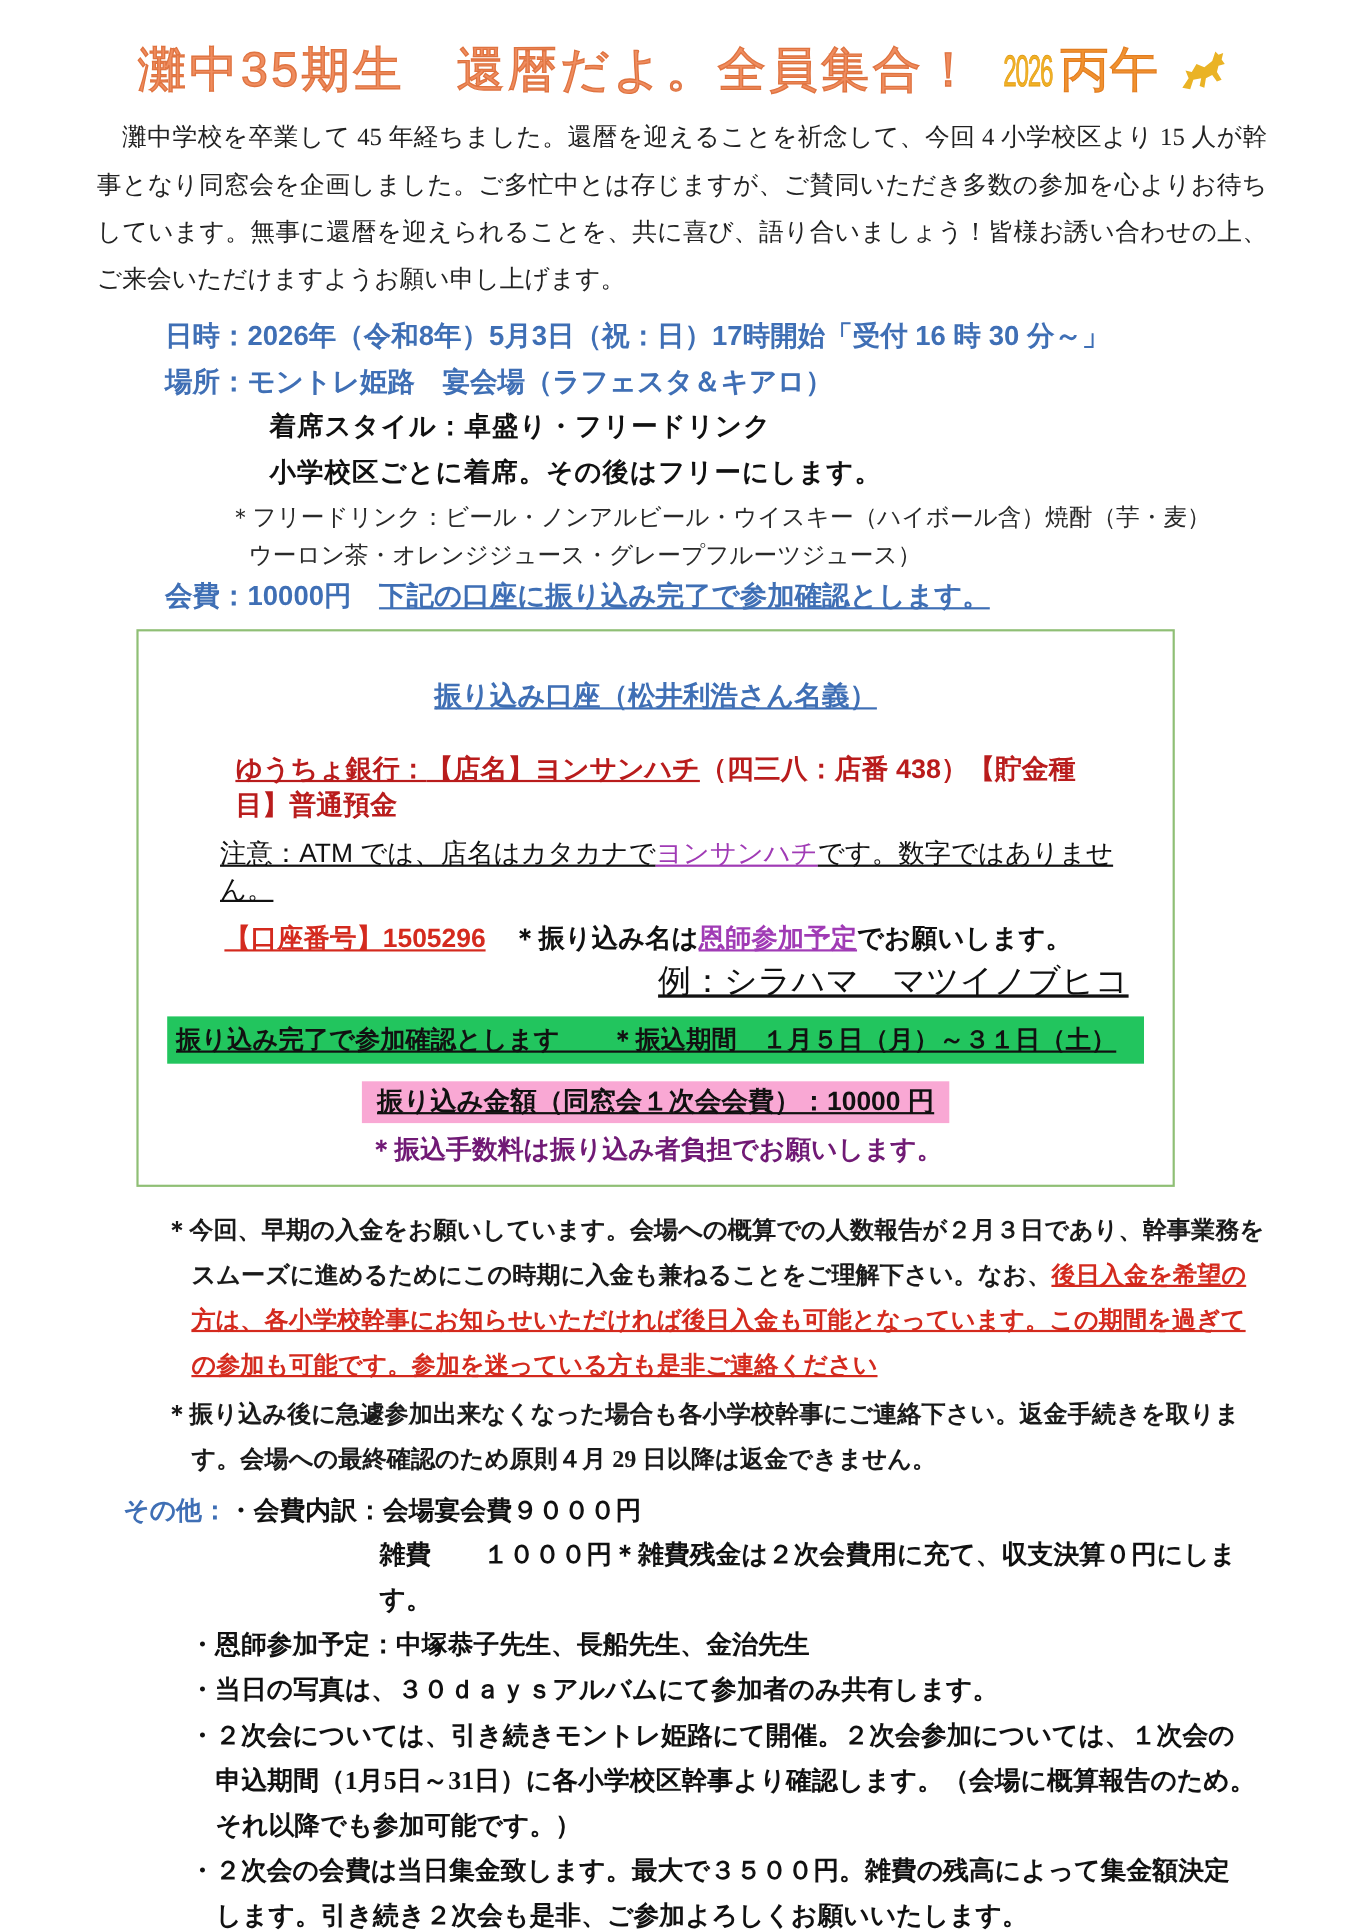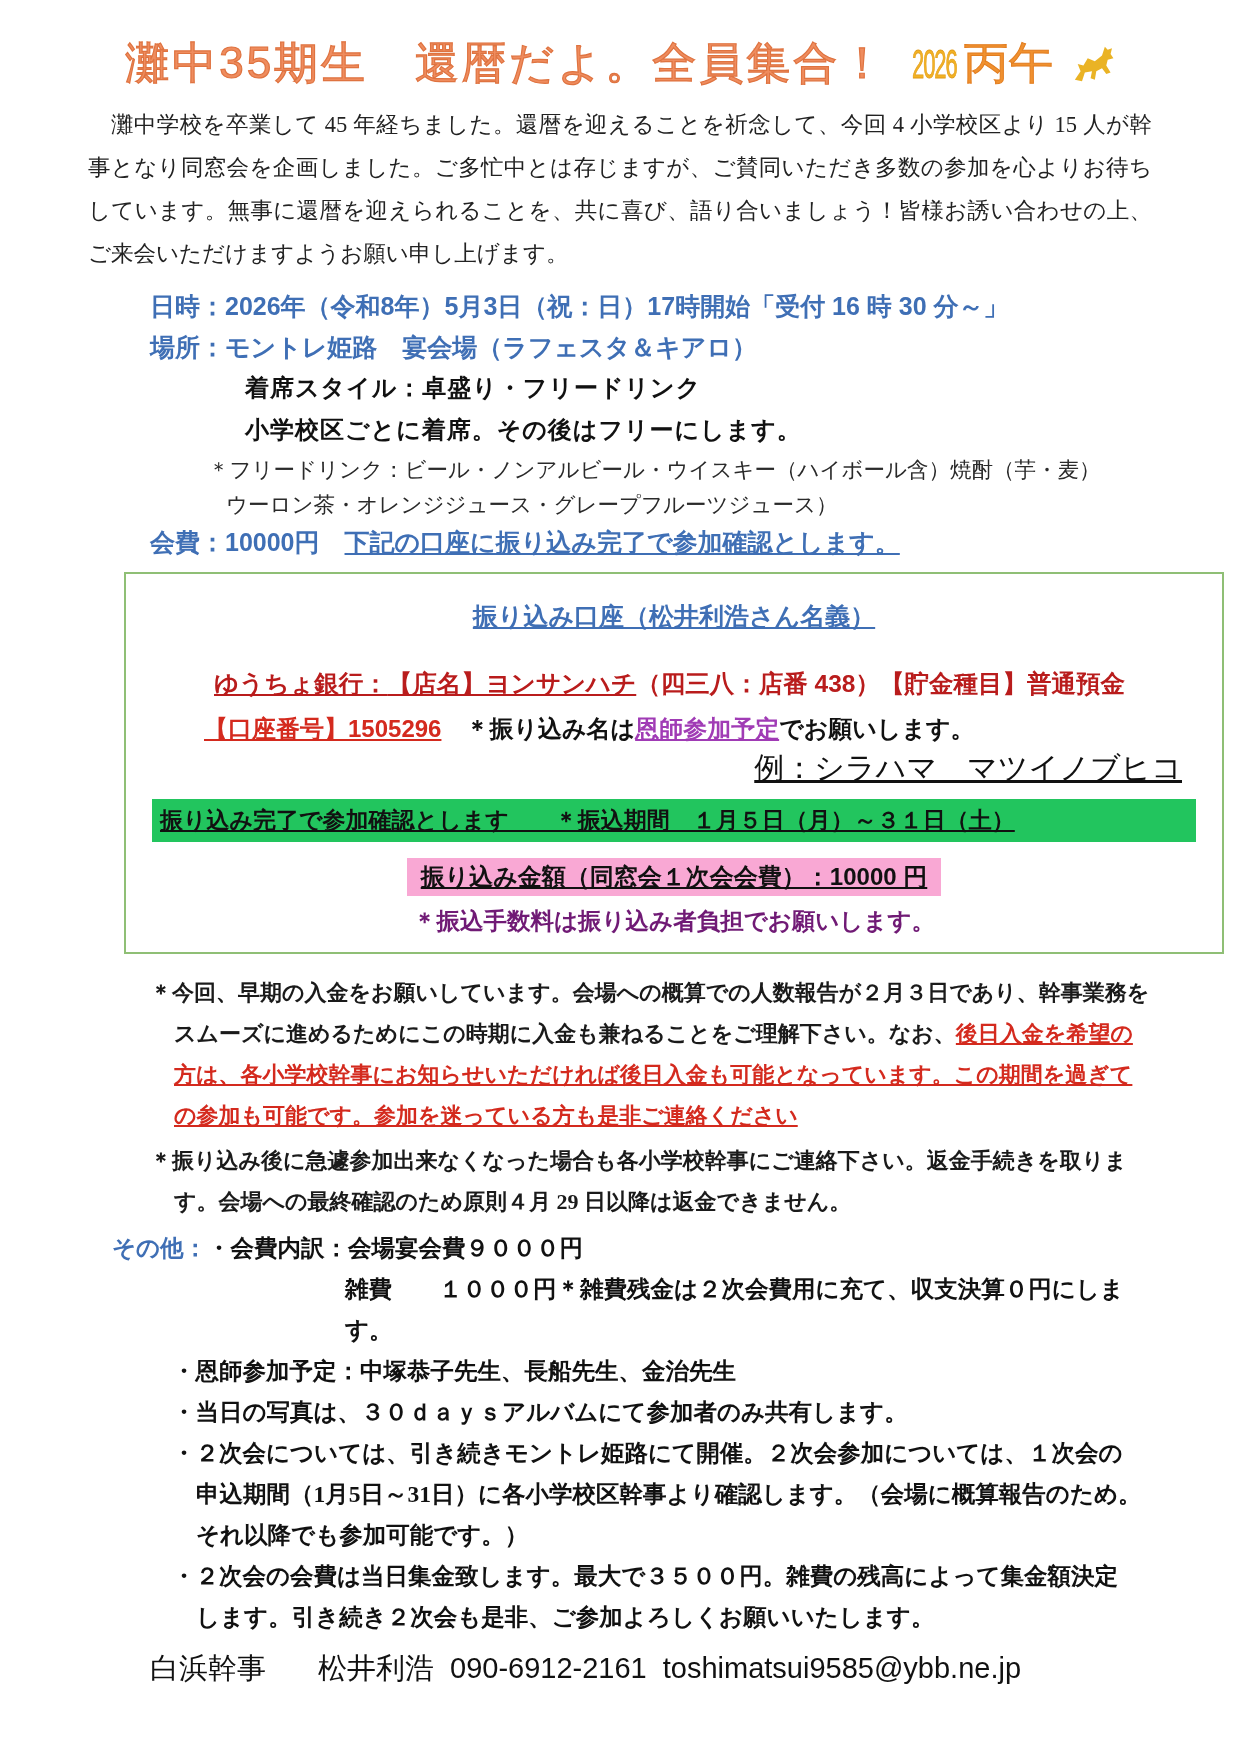--- a/index.html
+++ b/index.html
@@ -39,22 +39,22 @@
   .event p { margin:0; }
   .ev-blue { color:#3f6fb5; font-weight:bold; font-size:25px; line-height:31px; margin-bottom:10px !important; }
   .ev-black { color:#111; font-weight:bold; font-size:24px; line-height:30px; margin:0 0 12px 95px !important; letter-spacing:1px; }
   .ev-drink { font-family:"Liberation Serif", serif; font-size:21.5px; line-height:27px; color:#2a2a2a; margin:0 0 8px 58px !important; }
   .ev-drink2 { margin-left:76px !important; }
   .ev-fee { color:#3f6fb5; font-weight:bold; font-size:25px; line-height:31px; }
   .ul { text-decoration:underline; }
 
   
   .bank-box {
-    box-sizing:border-box; margin:14px 0 0 124px; width:1100px;
-    border:2px solid #8fbf75; padding:20px 40px 16px;
+    box-sizing:border-box; margin:14px 0 0 124px; width:944px;
+    border:2px solid #8fbf75; padding:36px 40px 16px;
     font-family:"Liberation Sans", sans-serif;
   }
   .bank-box p { margin:0; }
   .box-title { text-align:center; margin:6px 0 34px !important; }
   .box-title span { color:#3f6fb5; font-weight:bold; font-size:25px; text-decoration:underline; }
   .bank-line { font-size:24.5px; font-weight:bold; color:#b91c1c; margin:0 0 12px 48px !important; line-height:33px; }
   .atm-line { font-size:24px; color:#111; margin:0 0 12px 34px !important; line-height:32px; }
   .acct-line { font-size:24px; color:#111; margin:0 0 8px 38px !important; line-height:33px; font-weight:bold; }
   .red { color:#d42a1e; }
   .purple { color:#a03bb5; }
@@ -122,20 +122,23 @@
     <p class="ev-drink">＊フリードリンク：ビール・ノンアルビール・ウイスキー（ハイボール含）焼酎（芋・麦）</p>
     <p class="ev-drink ev-drink2">ウーロン茶・オレンジジュース・グレープフルーツジュース）</p>
     <p class="ev-fee"><span>会費：10000円　</span><span class="ul">下記の口座に振り込み完了で参加確認とします。</span></p>
   </div>
 
   <div class="bank-box">
     <p class="box-title"><span>振り込み口座（松井利浩さん名義）</span></p>
     <p class="bank-line">
       <span class="ul">ゆうちょ銀行：</span><span class="ul">【店名】ヨンサンハチ</span><span>（四三八：店番 438）</span><span>【貯金種目】普通預金</span>
     </p>
+    <p class="atm-line">
+      <span class="ul">注意：ATM では、店名はカタカナで</span><span class="ul purple">ヨンサンハチ</span><span class="ul">です。数字ではありません。</span>
+    </p>
     <p class="acct-line">
       <span class="red ul">【口座番号】1505296</span><span>　＊振り込み名は</span><span class="purple ul">恩師参加予定</span><span>でお願いします。</span>
     </p>
     <p class="example-line"><span class="ul">例：シラハマ　マツイノブヒコ</span></p>
     <p class="hl-row1"><span>振り込み完了で参加確認とします　　＊振込期間　１月５日（月）～３１日（土）</span></p>
     <p class="hl-row2-wrap"><span class="hl-row2">振り込み金額（同窓会１次会会費）：10000 円</span></p>
     <p class="fee-burden">＊振込手数料は振り込み者負担でお願いします。</p>
   </div>
 
   <div class="notes">

